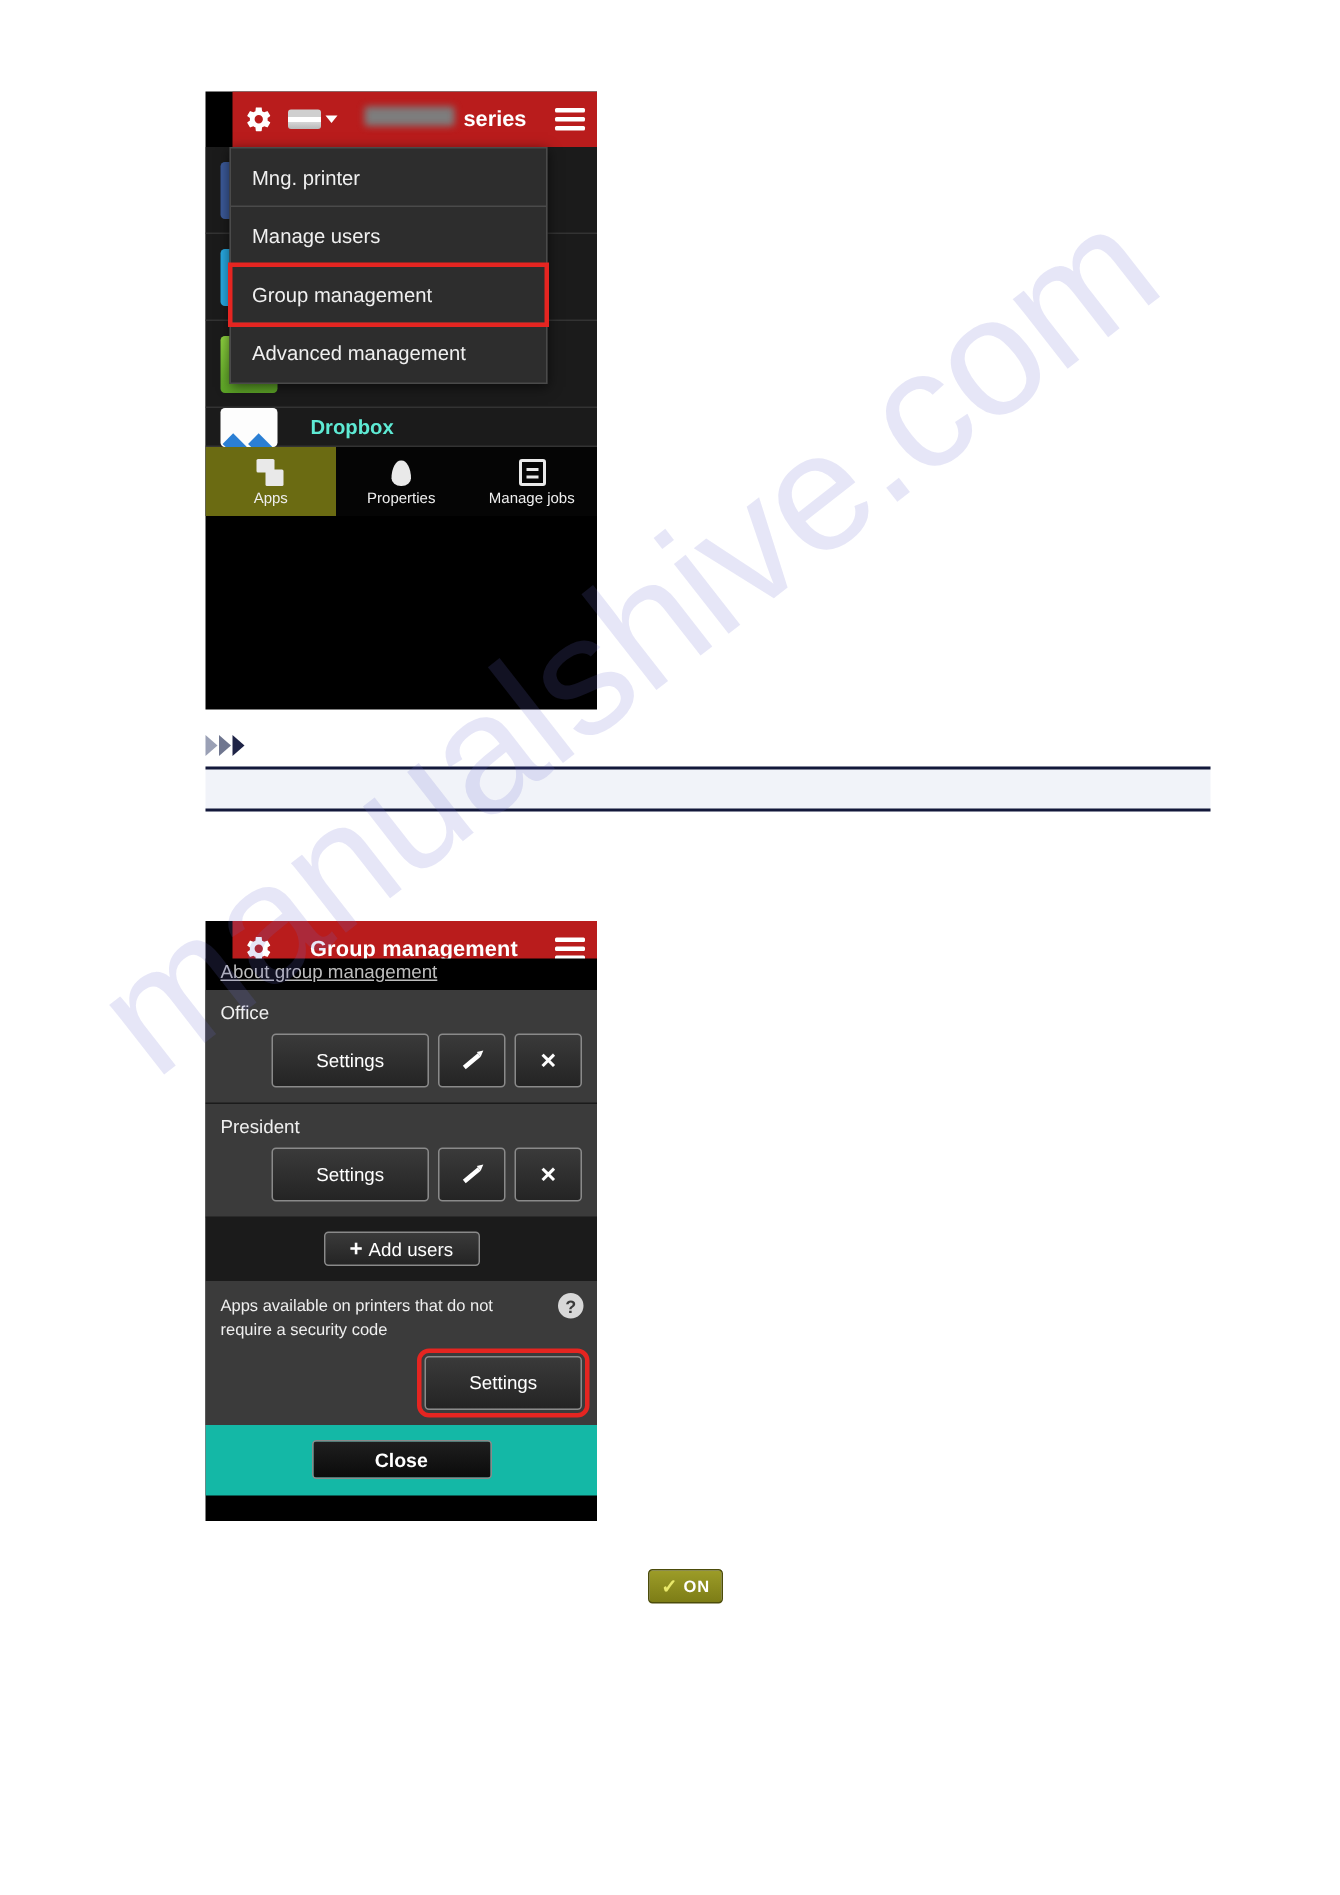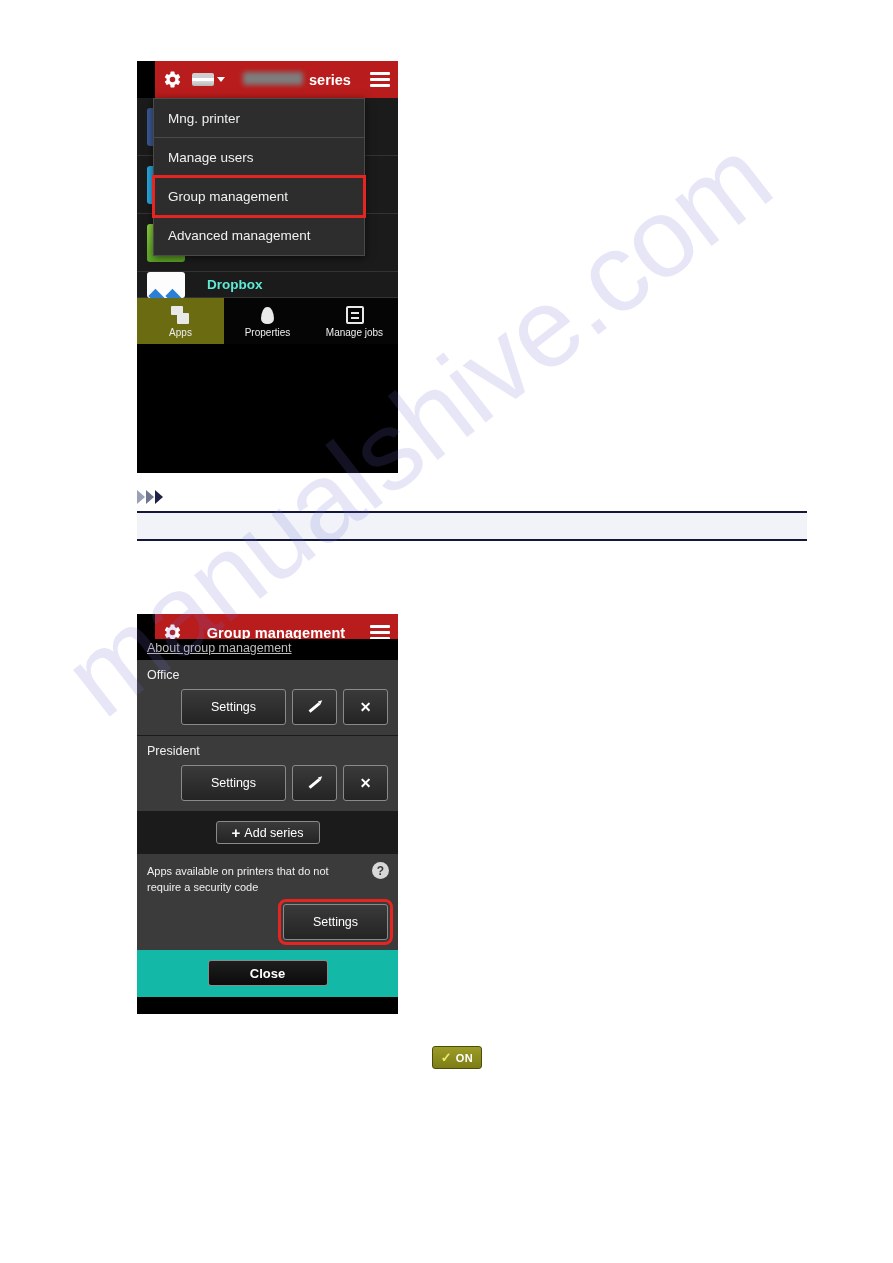--- a/index.html
+++ b/index.html
@@ -528,21 +528,21 @@
         </div>
         <div class="btn btn-sq">
           <span class="xmark">✕</span>
         </div>
       </div>
     </div>
 
     <div class="addgroup-wrap">
       <div class="btn btn-addgroup">
         <span class="plus">+</span>
-        <span>Add series</span>
+        <span>Add users</span>
       </div>
     </div>
 
     <div class="sec-card">
       <div class="help-ic">?</div>
       <div class="sec-text">Apps available on printers that do not require a security code</div>
       <div class="sec-actions">
         <div class="btn btn-settings hl-red">Settings</div>
       </div>
     </div>

